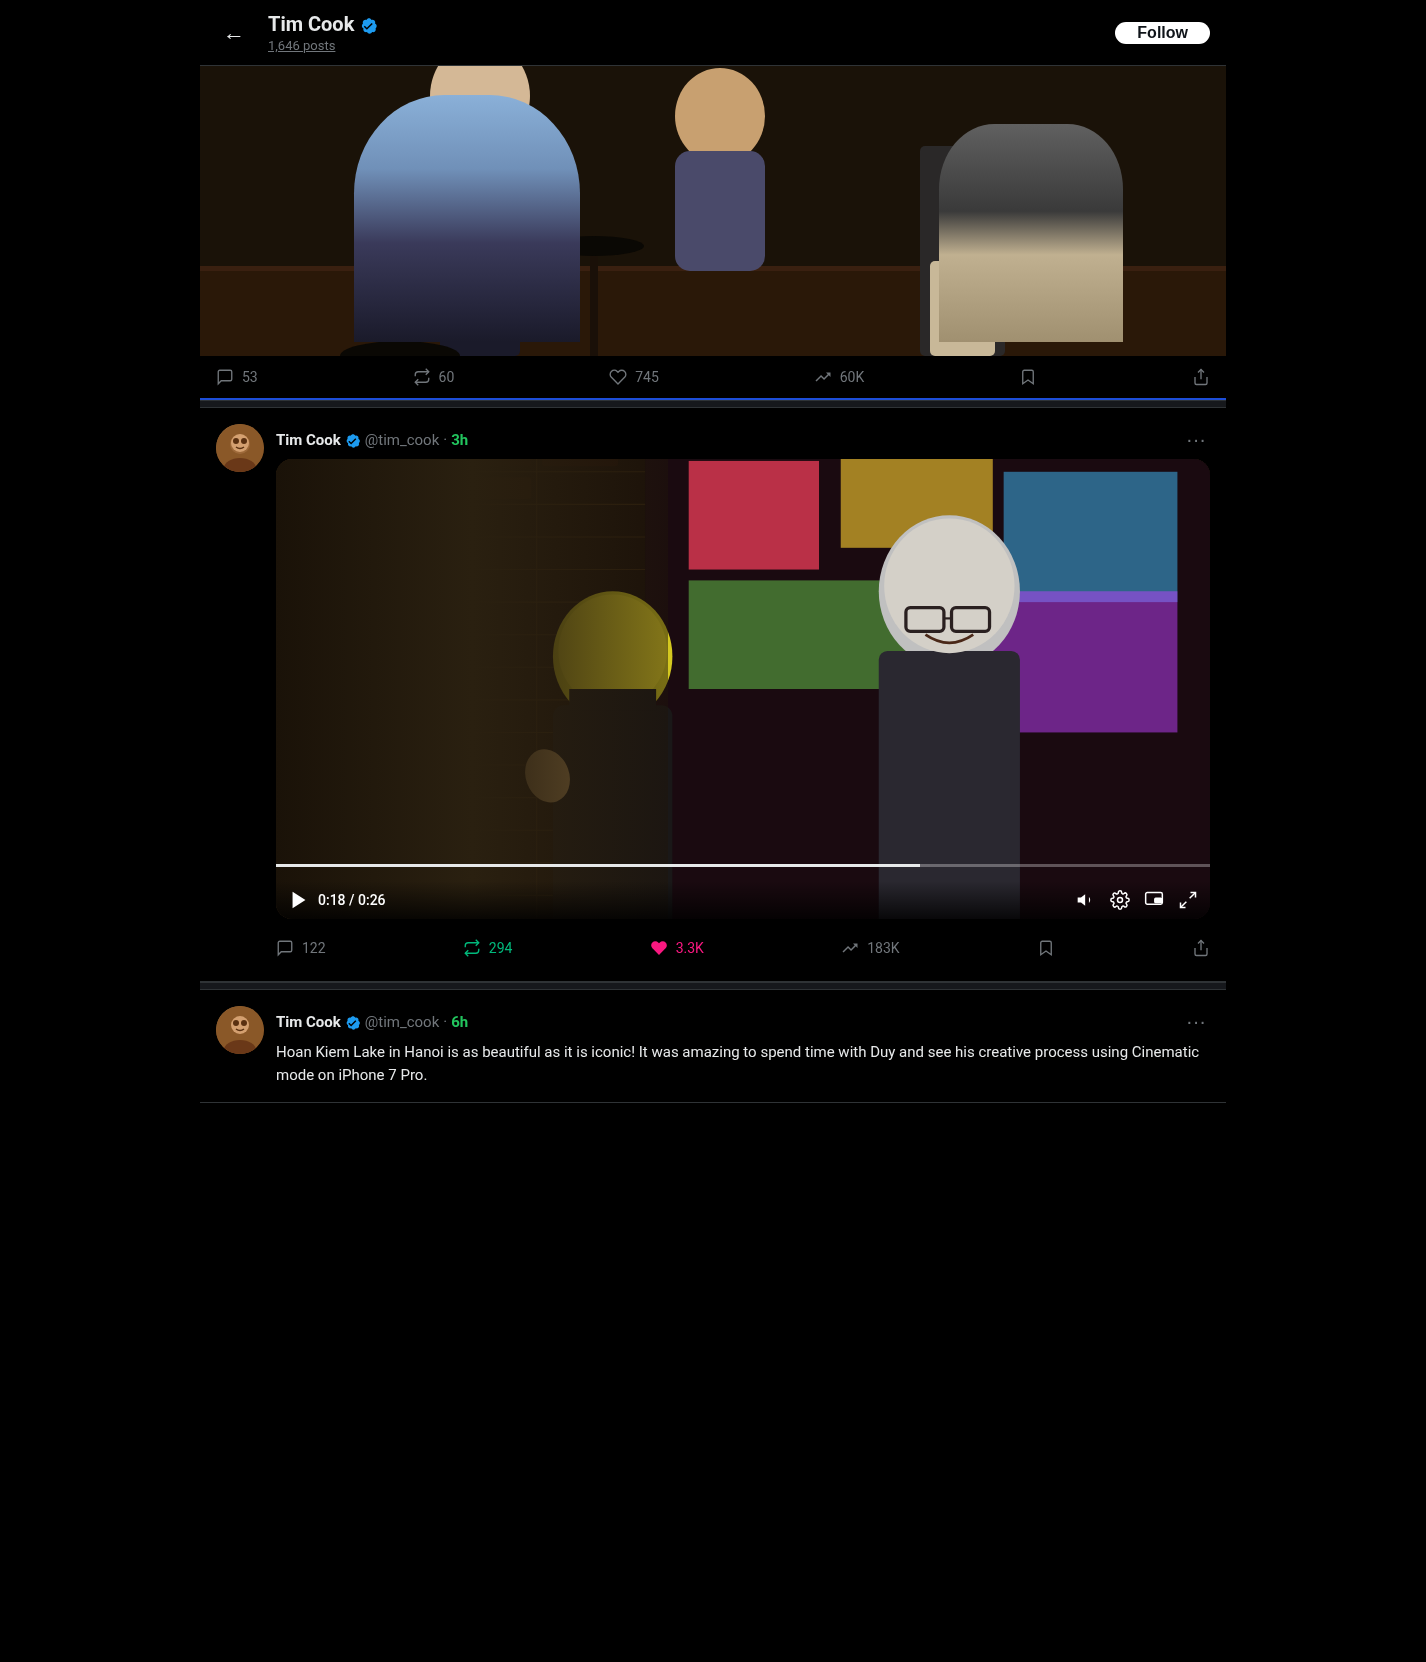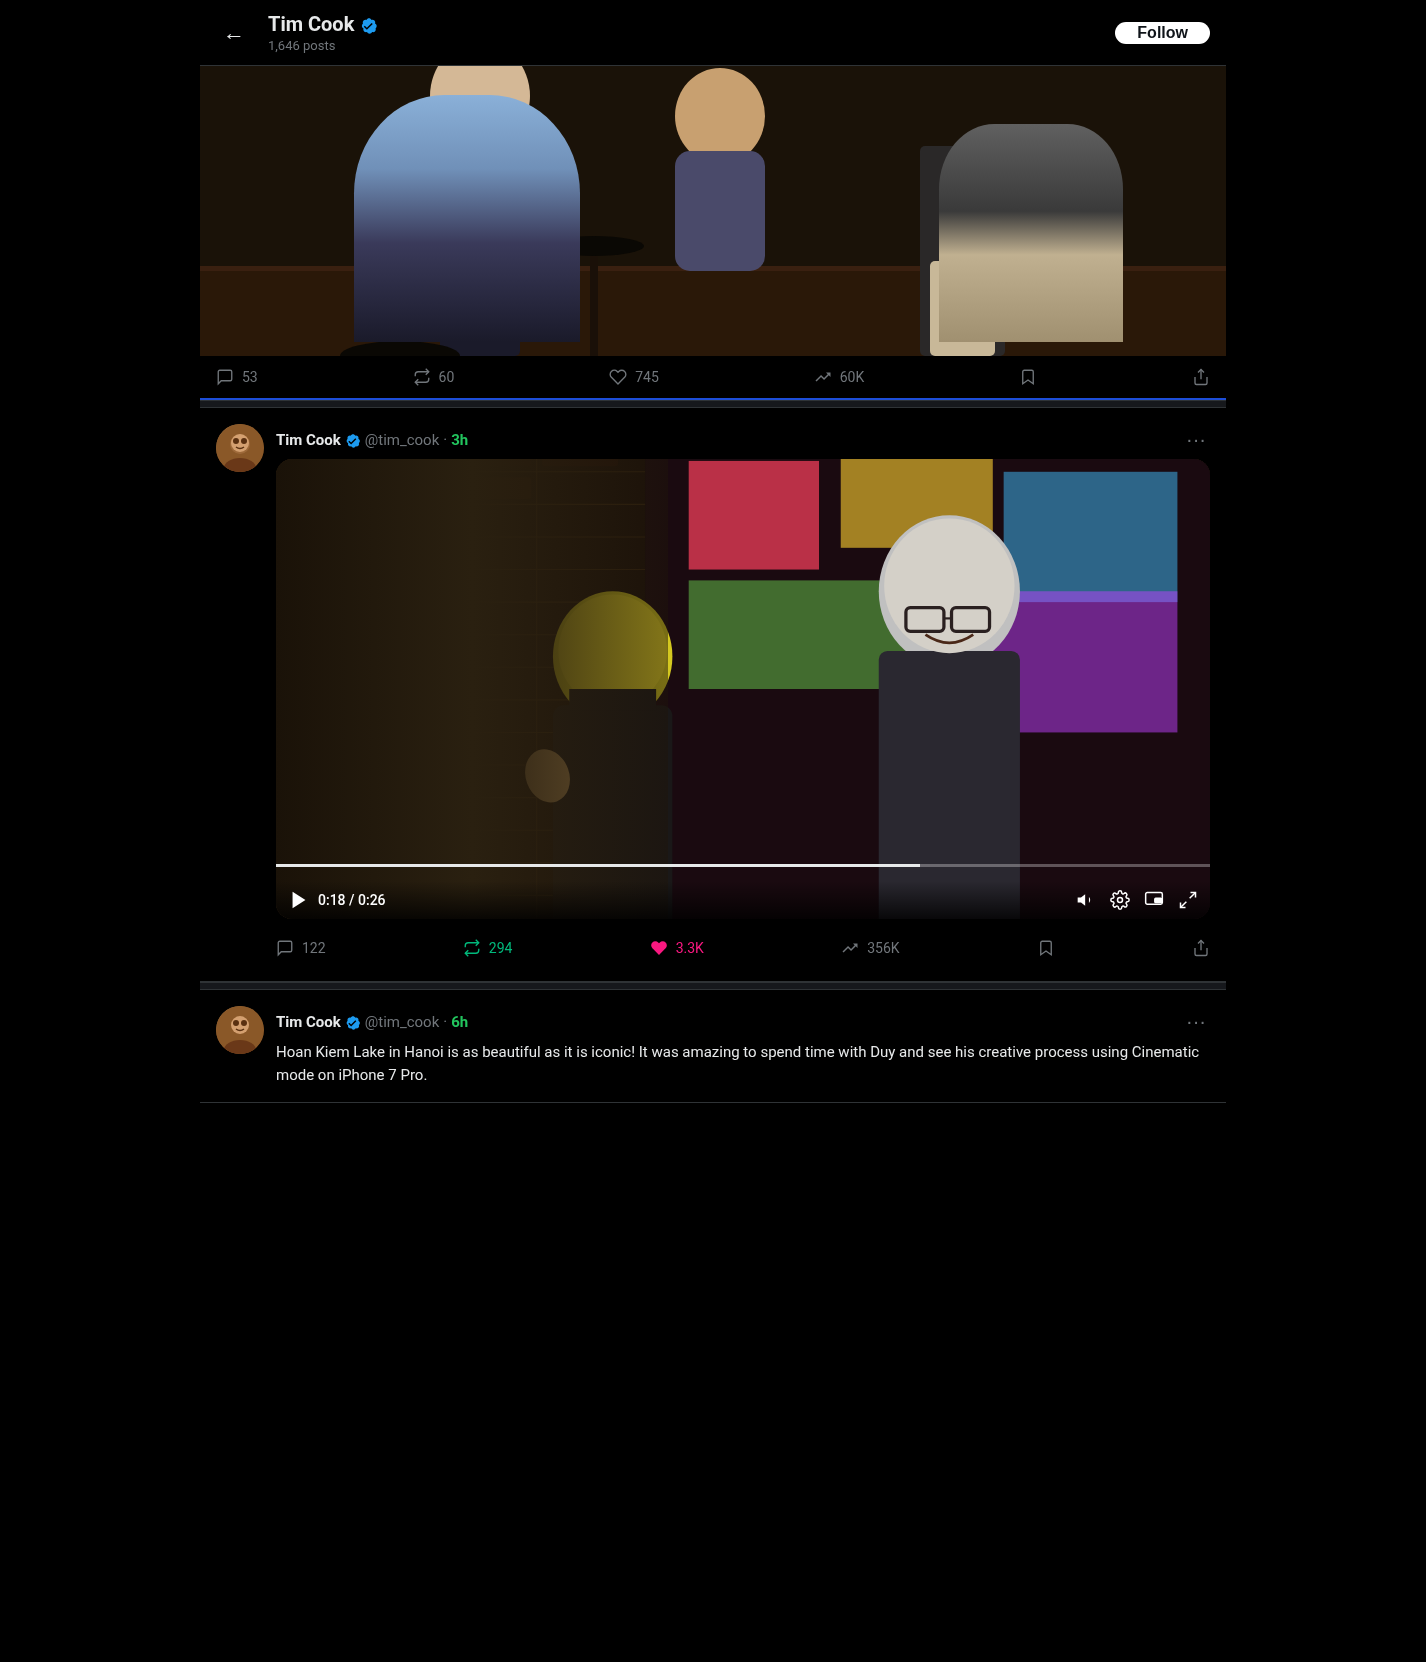--- a/index.html
+++ b/index.html
@@ -52,20 +52,21 @@
       gap: 6px;
     }
     .header-title .verified-icon {
       color: #1d9bf0;
       font-size: 18px;
     }
     .header-title .post-count {
       font-size: 13px;
       color: #71767b;
       margin-top: 2px;
+      text-decoration: underline;
     }
     .follow-btn {
       background: #ffffff;
       color: #0f1419;
       border: none;
       border-radius: 9999px;
       padding: 2px 22px;
       font-size: 16px;
       font-weight: 700;
       cursor: pointer;
@@ -589,21 +590,21 @@
             </svg>
         </span>
         <span class="action-count">3.3K</span>
       </div>
       <div class="action-group">
         <span class="action-icon">
           <svg width="18" height="18" viewBox="0 0 24 24" fill="#71767b">
               <path d="M16 6l2.29 2.29-4.88 4.88-4-4L2 16.59 3.41 18l6-6 4 4 6.3-6.29L22 12V6z"></path>
             </svg>
         </span>
-        <span class="action-count">356K</span>
+        <span class="action-count">183K</span>
       </div>
       <div class="action-group">
         <span class="action-icon">
           <svg width="18" height="18" viewBox="0 0 24 24" fill="none" stroke="#71767b" stroke-width="1.8">
               <path d="M19 21l-7-5-7 5V5a2 2 0 0 1 2-2h10a2 2 0 0 1 2 2z"></path>
             </svg>
         </span>
       </div>
       <div class="action-group">
         <span class="action-icon">

